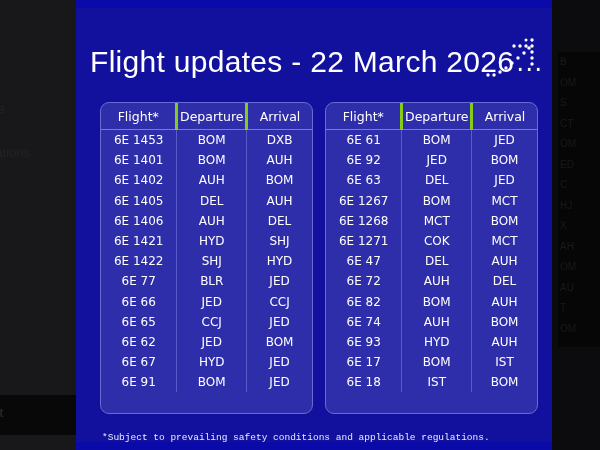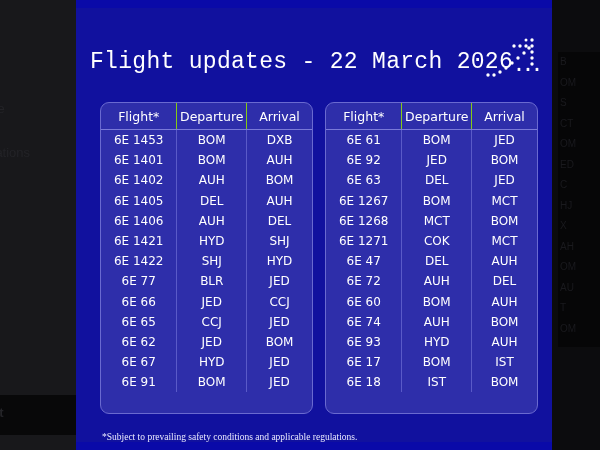--- a/index.html
+++ b/index.html
@@ -98,22 +98,22 @@
     position: absolute;
     left: 14px;
     top: 30px;
     width: 450px;
     height: 48px;
     display: flex;
     align-items: center;
   }
   #slide-title {
     color: #ffffff;
-    font-size: 23px;
-    font-family: Liberation Mono, monospace;
+    font-size: 30px;
+    font-family: Liberation Sans, sans-serif;
     font-weight: 400;
     letter-spacing: 0.3px;
     white-space: nowrap;
   }
   #title-dots {
     color: #ffffff;
     font-size: 25px;
     margin-left: 2px;
     letter-spacing: 1px;
   }
@@ -151,40 +151,40 @@
     font-family: "DejaVu Sans", sans-serif;
     text-align: center;
     padding: 0;
     height: 20.2px;
     font-weight: 400;
   }
   table.flight-table th {
     font-size: 12.5px;
     height: 26px;
     border-bottom: 1px solid #7a7ad8;
-    border-right: 1px solid #84cc16;
+    border-right: 3px solid #84cc16;
   }
   table.flight-table th:last-child { border-right: none; }
   table.flight-table td {
     font-size: 12px;
     border-right: 1px solid #5a5ac8;
   }
   table.flight-table td:last-child { border-right: none; }
   table.flight-table col.c-flight { width: 36%; }
   table.flight-table col.c-dep    { width: 33%; }
   table.flight-table col.c-arr    { width: 31%; }
 
   
   #footnote {
     position: absolute;
     left: 26px;
     top: 424px;
     color: #eaeaff;
     font-size: 9.5px;
-    font-family: Liberation Serif, serif;
+    font-family: Liberation Mono, monospace;
     white-space: nowrap;
   }
 </style>
 </head>
 <body>
 
 <div id="page-backdrop">
 
   <div class="backdrop-sidebar">
     <div class="backdrop-sidebar-item" style="top:58px">e</div>
@@ -380,21 +380,21 @@
               <td>6E 47</td>
               <td>DEL</td>
               <td>AUH</td>
             </tr>
             <tr>
               <td>6E 72</td>
               <td>AUH</td>
               <td>DEL</td>
             </tr>
             <tr>
-              <td>6E 60</td>
+              <td>6E 82</td>
               <td>BOM</td>
               <td>AUH</td>
             </tr>
             <tr>
               <td>6E 74</td>
               <td>AUH</td>
               <td>BOM</td>
             </tr>
             <tr>
               <td>6E 93</td>

